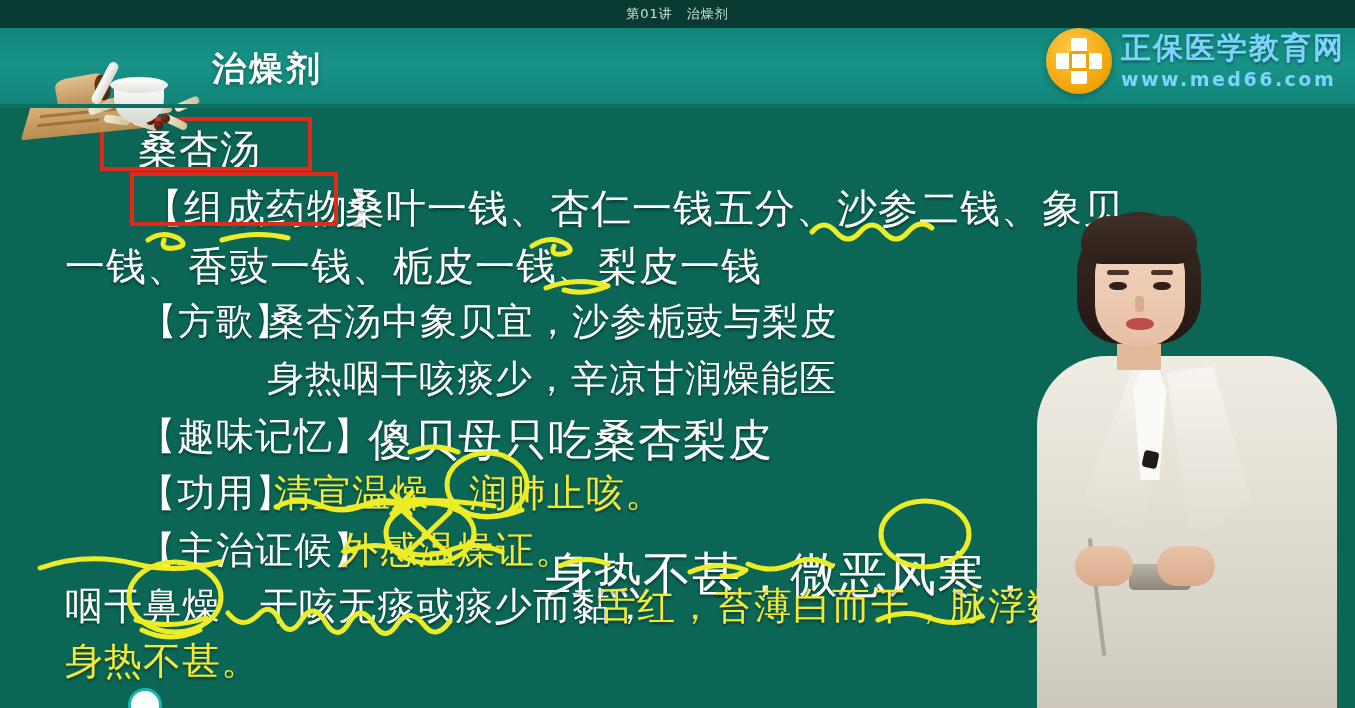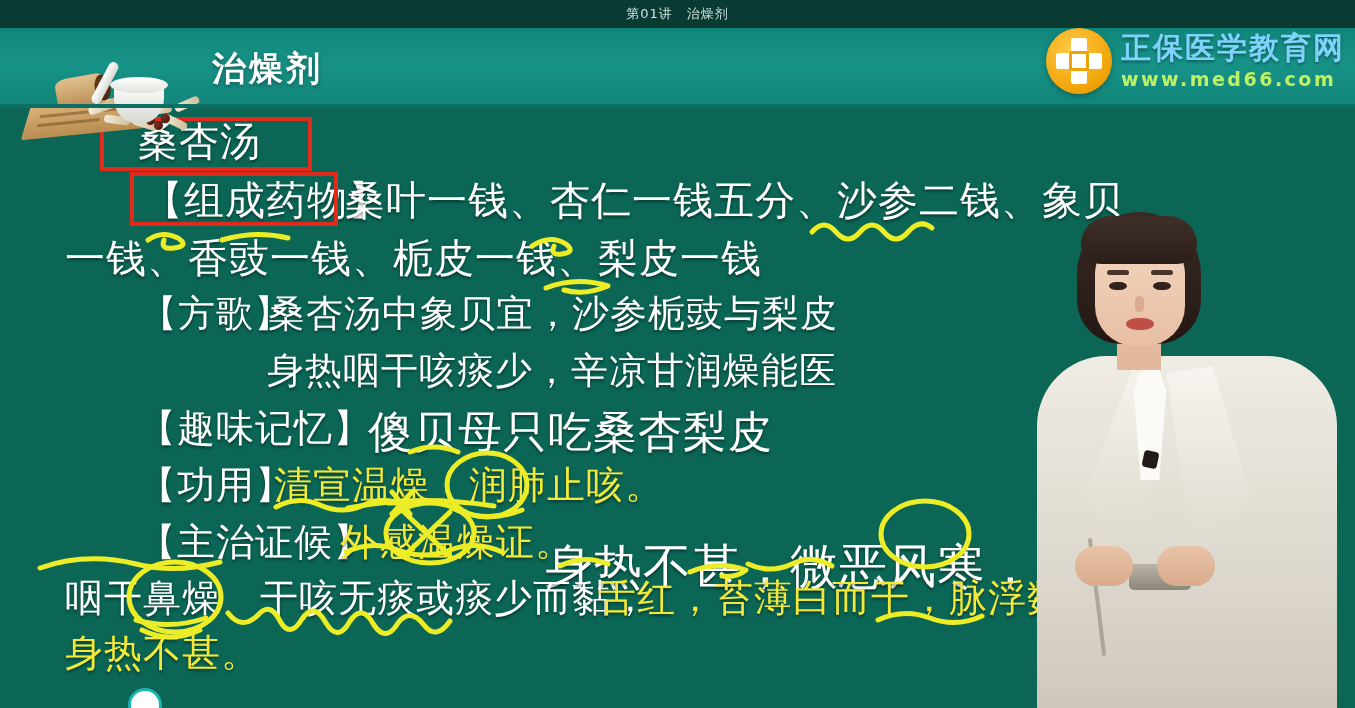--- a/index.html
+++ b/index.html
@@ -190,30 +190,30 @@
   #brand-text { margin-left: 9px; line-height: 1; }
   #brand-name {
     color: #7dd3fc;
     font-size: 30px;
     font-weight: bold;
     letter-spacing: 2px;
     text-shadow: 0 2px 3px rgba(0,0,0,.35);
   }
   #brand-url {
     margin-top: 7px;
-    color: #bef264;
+    color: #7dd3fc;
     font-size: 19px;
     font-weight: bold;
     letter-spacing: 2.5px;
   }
 
   
   #slide {
     position: absolute;
-    left: 0; top: 100px;
+    left: 0; top: 108px;
     width: 1355px; height: 600px;
     color: #ffffff;
     z-index: 10;
   }
   .line {
     position: absolute;
     white-space: pre;
     font-size: 40px;
     letter-spacing: 1px;
     text-shadow: 0 2px 3px rgba(0,0,0,.45);

